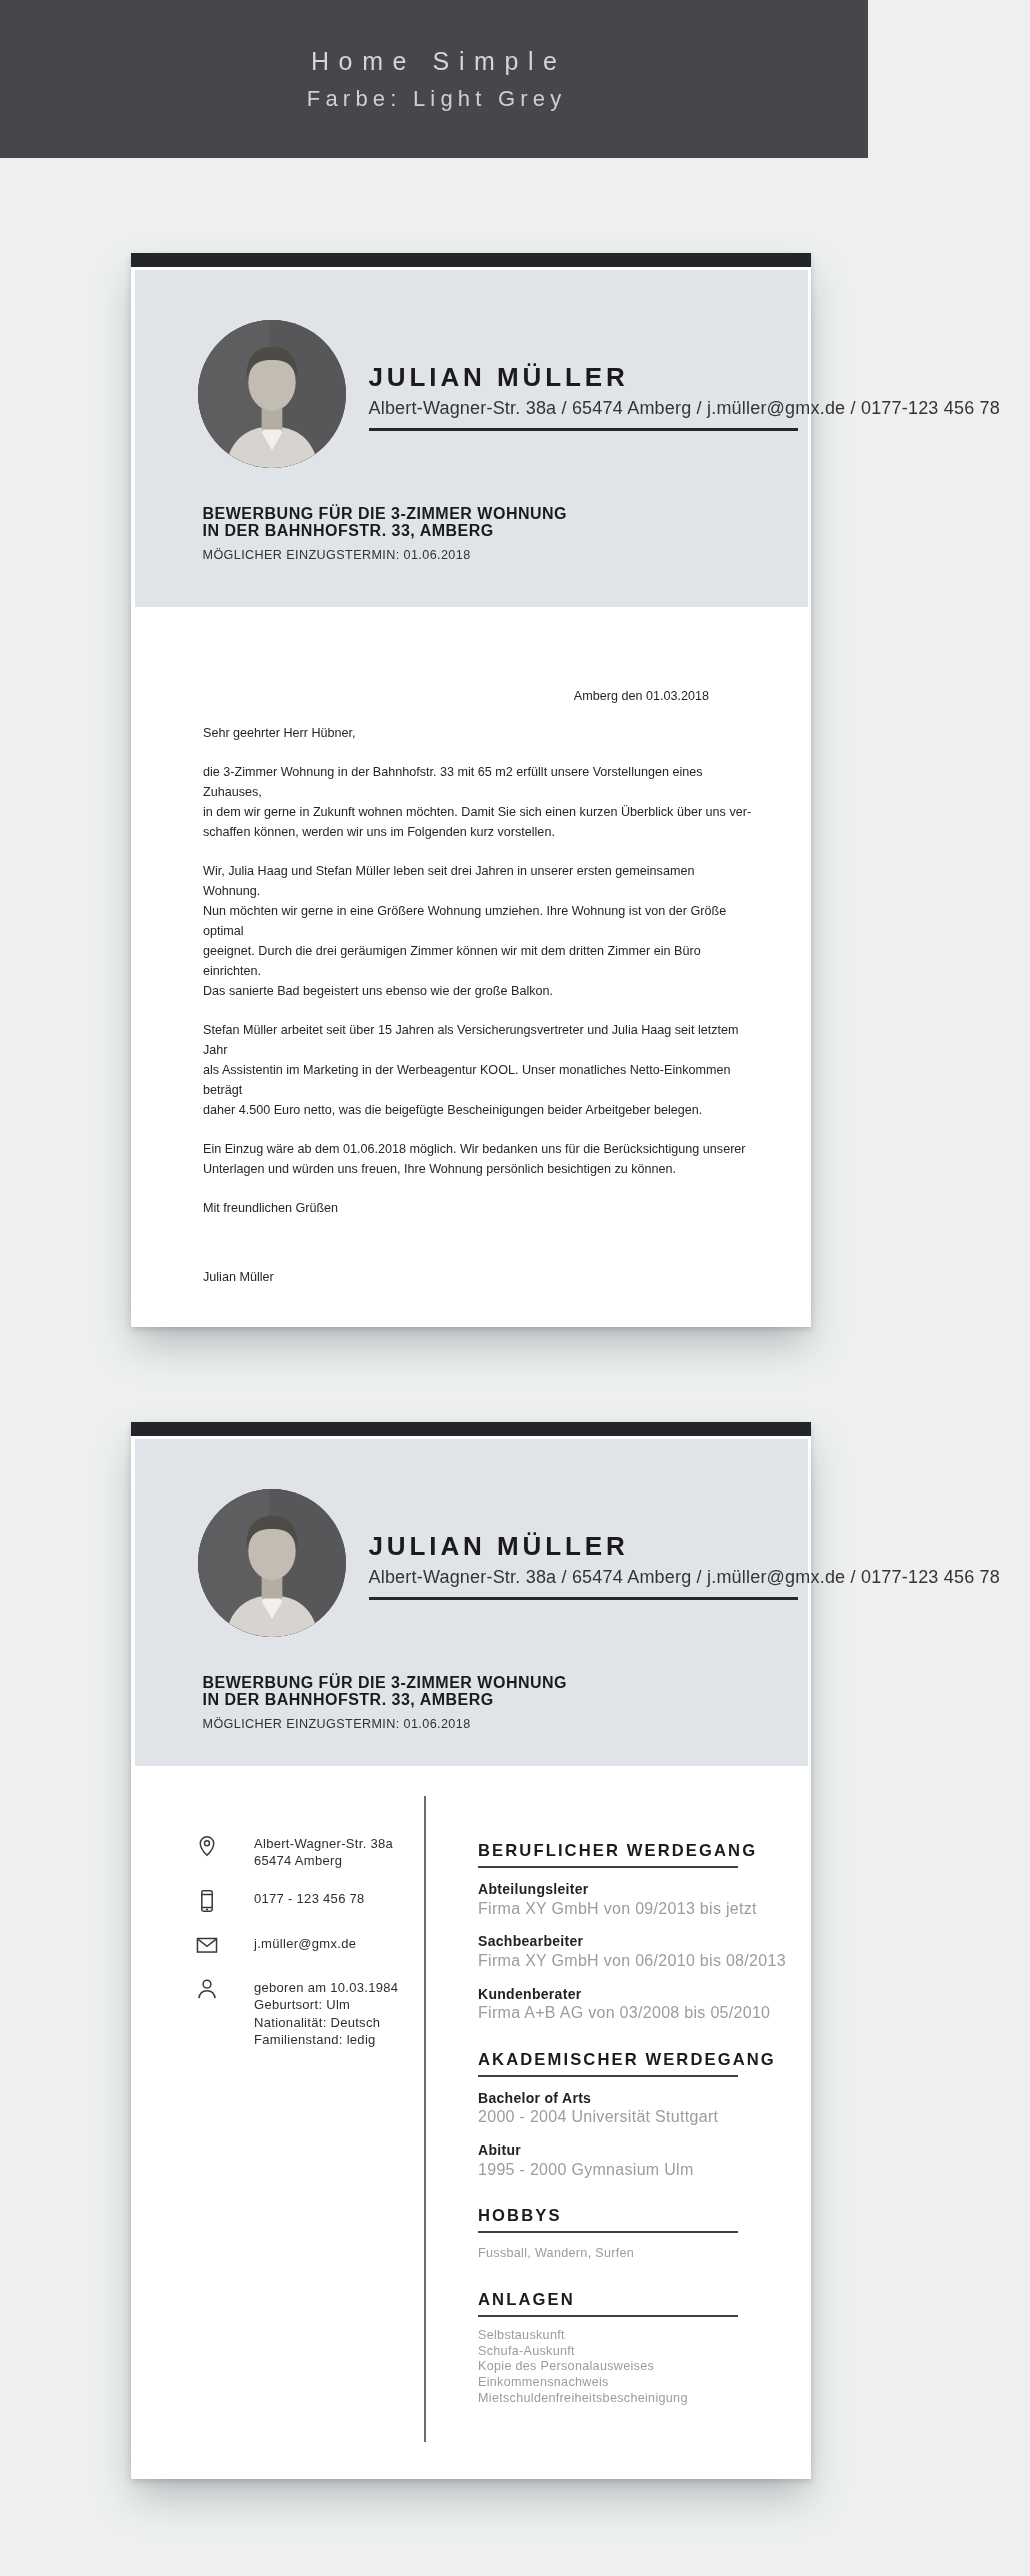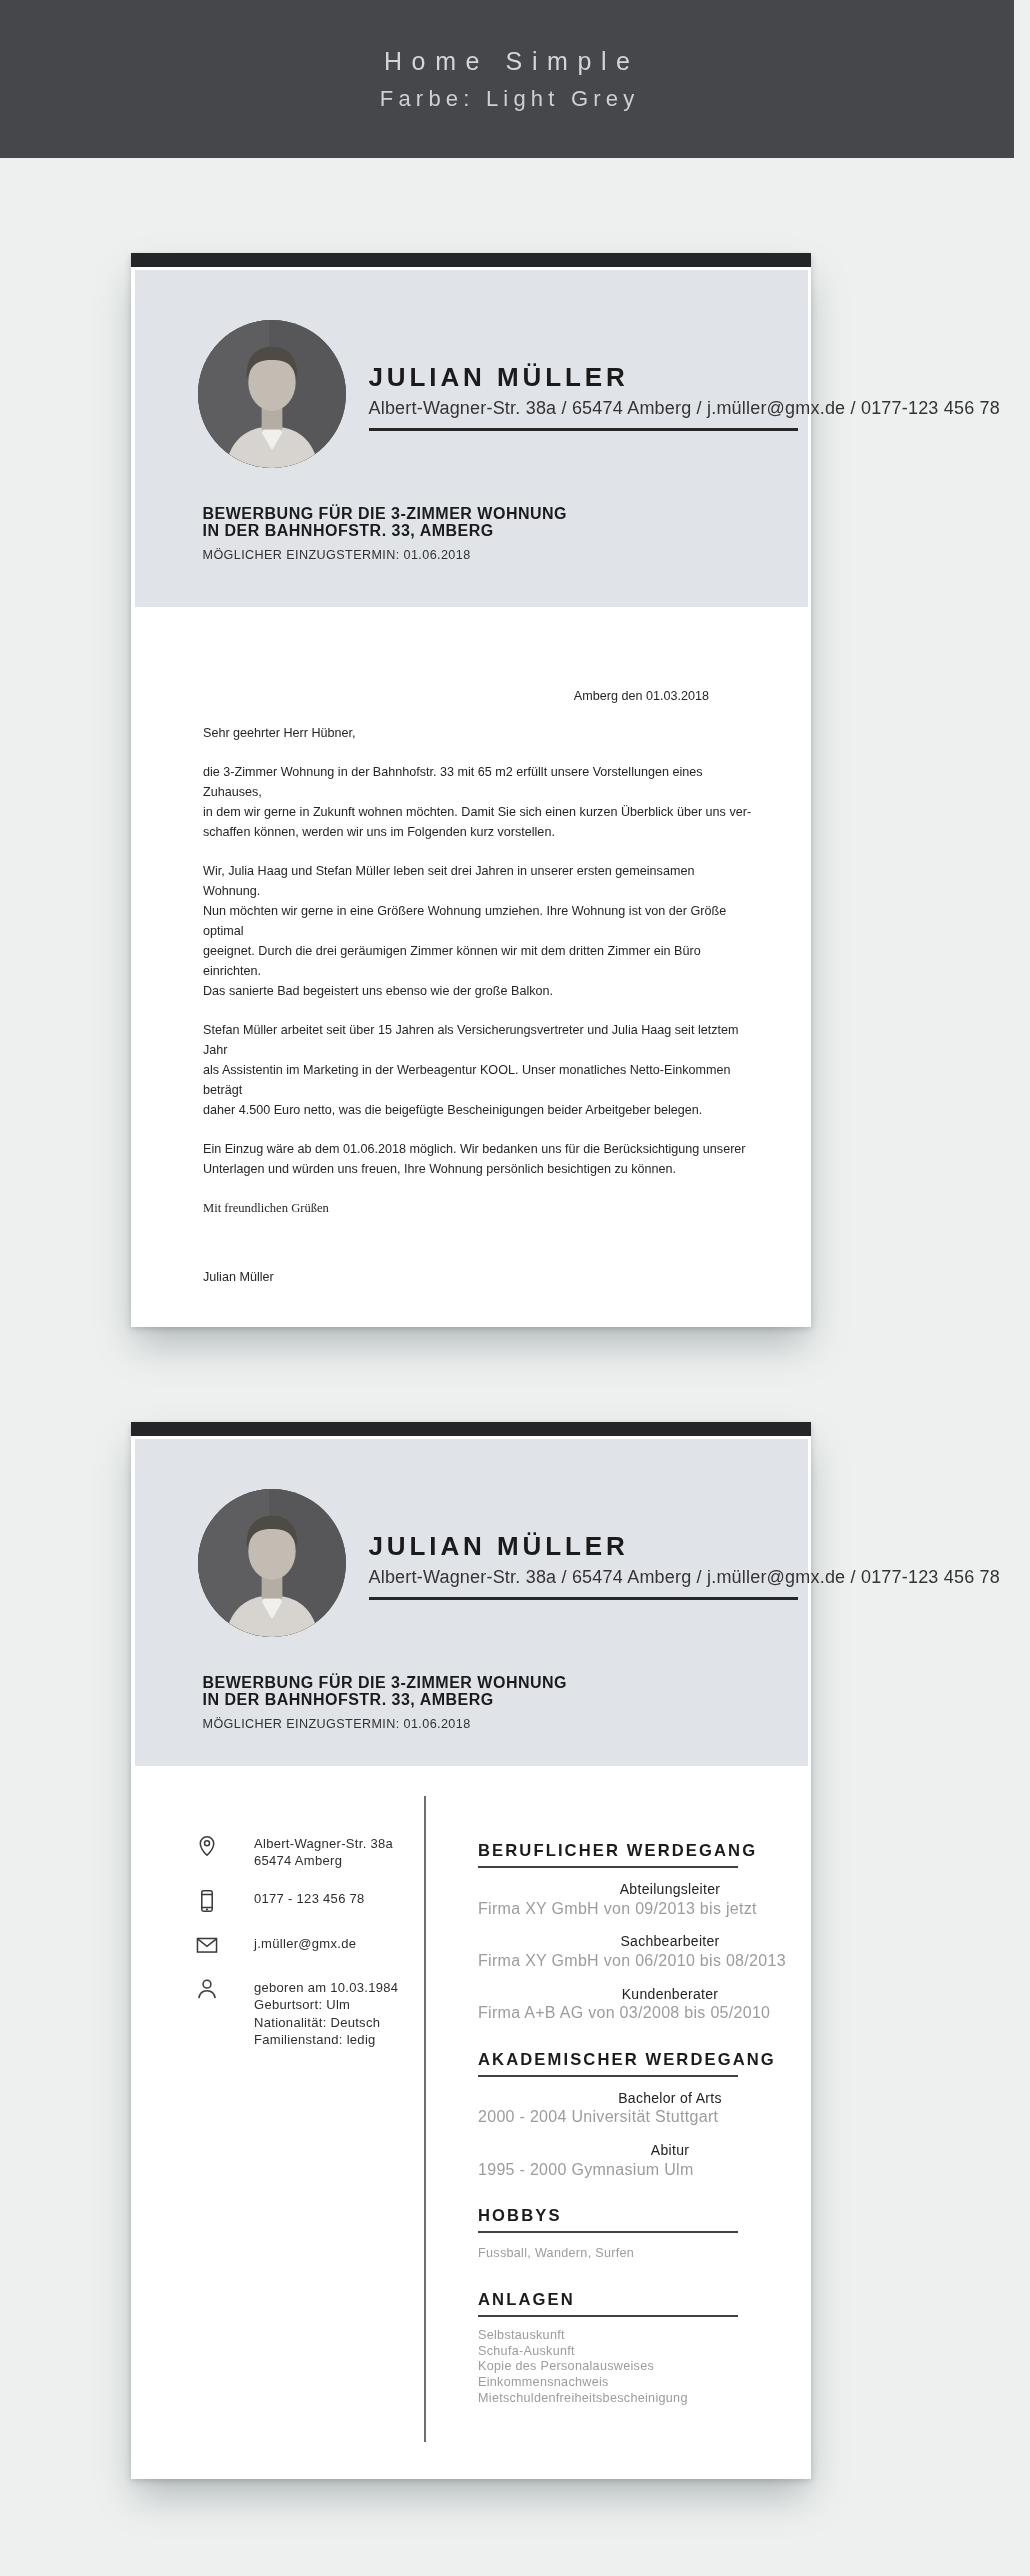--- a/index.html
+++ b/index.html
@@ -6,21 +6,21 @@
   html,body { background:#edf0ef; }
   body {
     width:1030px; height:2576px; position:relative;
     font-family:"Liberation Sans","DejaVu Sans",sans-serif;
     color:#262626;
   }
   #canvas { position:absolute; inset:0; overflow:hidden; }
 
   
   .banner {
-    position:absolute; top:0; left:0; width:1014px; height:158px;
+    position:absolute; top:0; left:0; width:868px; height:158px;
     background:#45474b; display:flex; flex-direction:column;
     align-items:center; justify-content:center; gap:10px;
   }
   .banner-title {
     font-size:25px; letter-spacing:9.6px; color:#d4d5d6; font-weight:400;
     padding-left:9.6px; 
   }
   .banner-subtitle {
     font-size:22px; letter-spacing:5.2px; color:#cfd0d2; font-weight:400;
     padding-left:5.2px;
@@ -69,42 +69,42 @@
 
   .page-body { position:absolute; left:0; right:0; bottom:0; }
   .page1 .page-body { top:353px; }
   .page2 .page-body { top:344px; }
 
   
   .letter { padding:80px 58px 0 72px; font-size:12.6px; line-height:20px; color:#262626; }
   .letter-date { text-align:right; padding-right:44px; }
   .letter-greeting { margin-top:17.4px; }
   .para { margin-top:19px; white-space:pre-line; }
-  .letter-closing { margin-top:19px;font-family:Liberation Serif, serif; }
+  .letter-closing { margin-top:19px; }
   .letter-signature { margin-top:49px; }
 
   
   .cv-body { position:relative; height:100%; }
   .cv-left { position:absolute; left:63px; top:66px; width:218px; }
   .c-row { display:flex; gap:34px; margin-bottom:18.3px; }
   .c-icon { flex:0 0 26px; height:26px; color:#3a3a3c; }
   .c-icon svg { display:block; width:26px; height:26px; }
   .c-text { font-size:13px; line-height:17.4px; letter-spacing:0.3px; color:#2e2e30; white-space:pre-line; padding-top:2.6px; }
 
   .cv-divider { position:absolute; left:293px; top:30px; width:1.7px; height:646px; background:#6d6d6f; }
 
   .cv-right { position:absolute; left:347px; top:66px; width:384px; }
   .cv-heading {
     font-size:16.6px; font-weight:700; letter-spacing:2.1px; color:#1b1b1d; line-height:19px;
   }
   .cv-rule { margin-top:6.1px; width:260px; height:1.7px; background:#414143; }
   .cv-entries { margin-top:12.2px; }
   .cv-entry { margin-bottom:15px; }
   .cv-entry:last-child { margin-bottom:0; }
-  .e-title { font-size:14px; font-weight:400; letter-spacing:0.3px; color:#222224; line-height:19px;text-align:center; }
+  .e-title { font-size:14px; font-weight:700; letter-spacing:0.3px; color:#222224; line-height:19px; }
   .e-sub { margin-top:1.7px; font-size:16px; letter-spacing:0.3px; color:#9b9c9e; line-height:16.6px; }
   .cv-section { margin-top:28px; }
   .cv-section:first-child { margin-top:9px; }
   .hobby-text { margin-top:12.2px; font-size:12.6px; letter-spacing:0.3px; color:#9b9c9e; line-height:16.6px; }
   .attach-list { margin-top:11.3px; font-size:12.6px; letter-spacing:0.3px; color:#9b9c9e; line-height:15.7px; }
   .attach-list div { margin-bottom:0; }
 </style>
 </head>
 <body>
 

